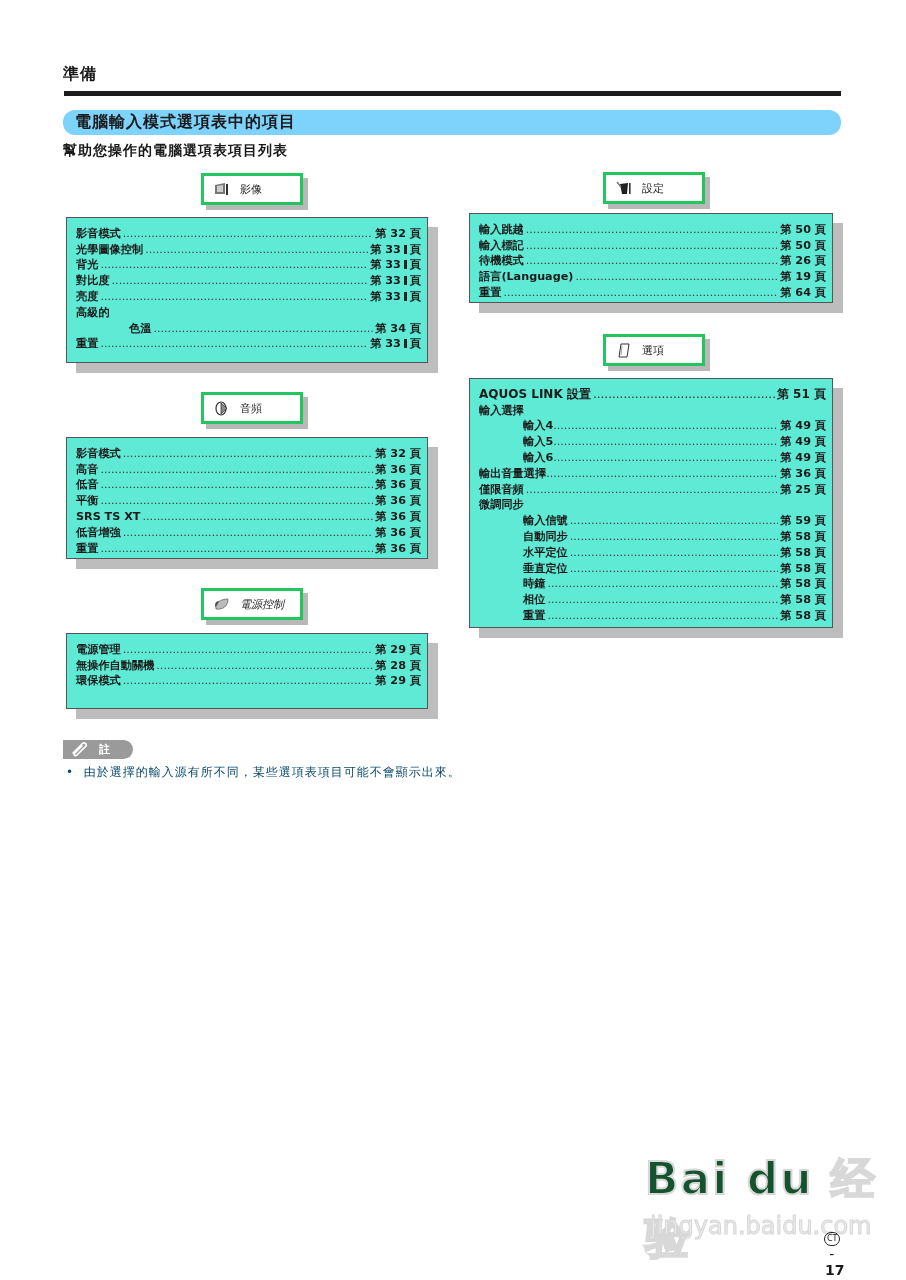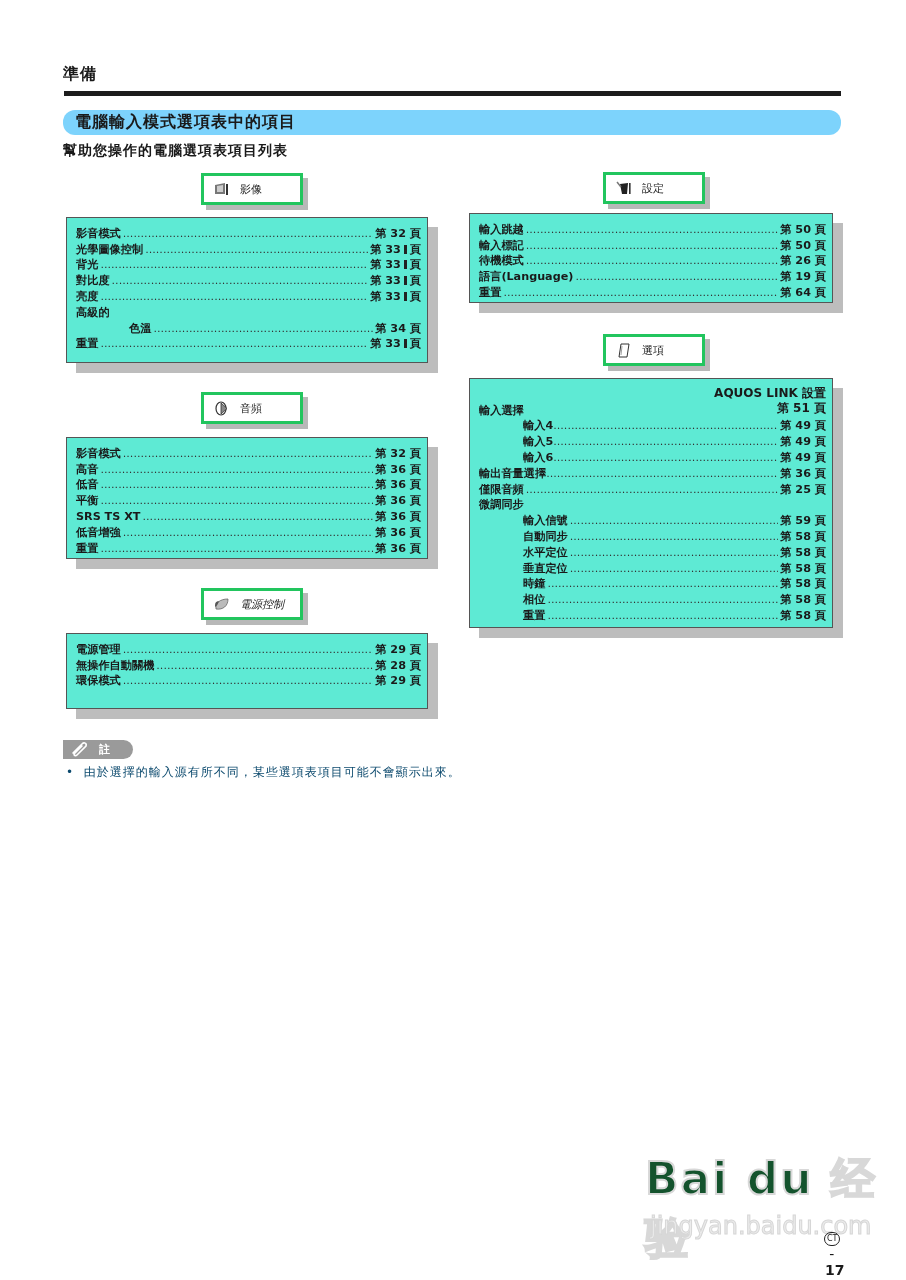--- a/index.html
+++ b/index.html
@@ -214,21 +214,21 @@
 <div class="cat" style="left:603px;top:334px;">
   <span class="ico">
     <svg width="14" height="15" viewBox="0 0 14 15">
         <polygon points="4,1 12,1 10,14 2,14" fill="#fff" stroke="#333" stroke-width="1"></polygon>
         <line x1="5" y1="3" x2="4" y2="12" stroke="#888" stroke-width="0.8"></line>
       </svg>
   </span>
   <span>選項</span>
 </div>
 <div class="box" style="left:469px;top:378px;width:364px;height:250px;">
-  <div class="row" style="font-size:12px;flex-direction:column;">
+  <div class="row" style="font-size:12px;">
       <span class="lbl">AQUOS LINK 設置</span>
       <span class="dots"></span>
       <span class="pg">第 51 頁</span>
     </div>
   <div class="row">
       <span class="lbl">輸入選擇</span>
     </div>
   <div class="row sub">
       <span class="lbl">輸入4</span>
       <span class="dots" style="margin-left:0"></span>

